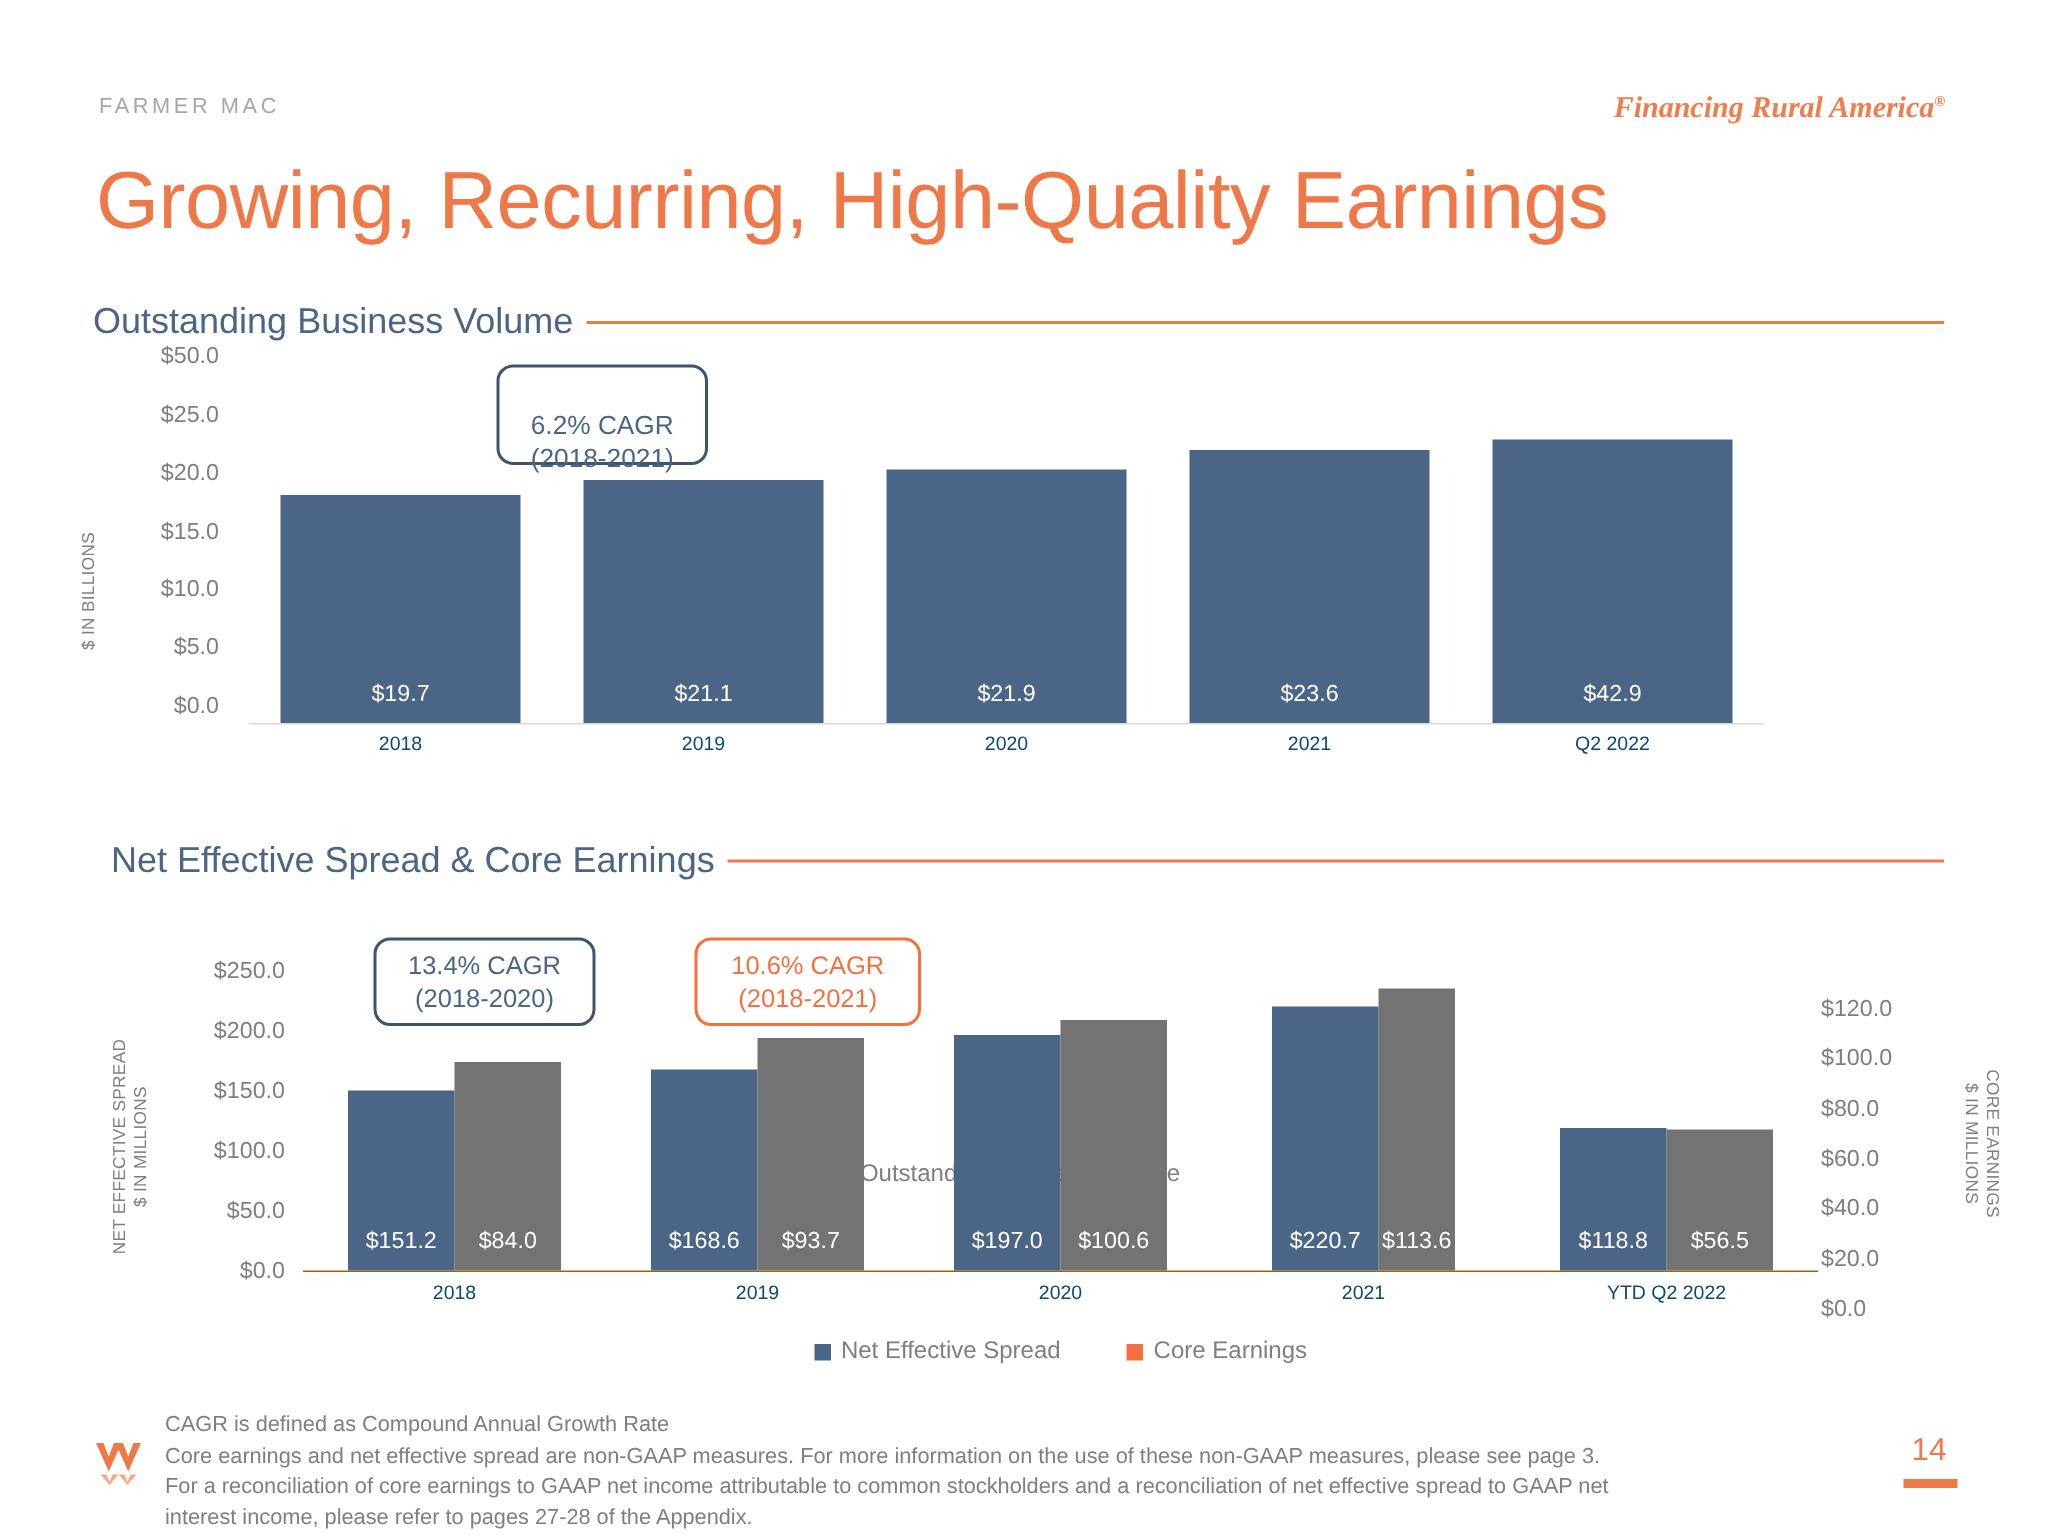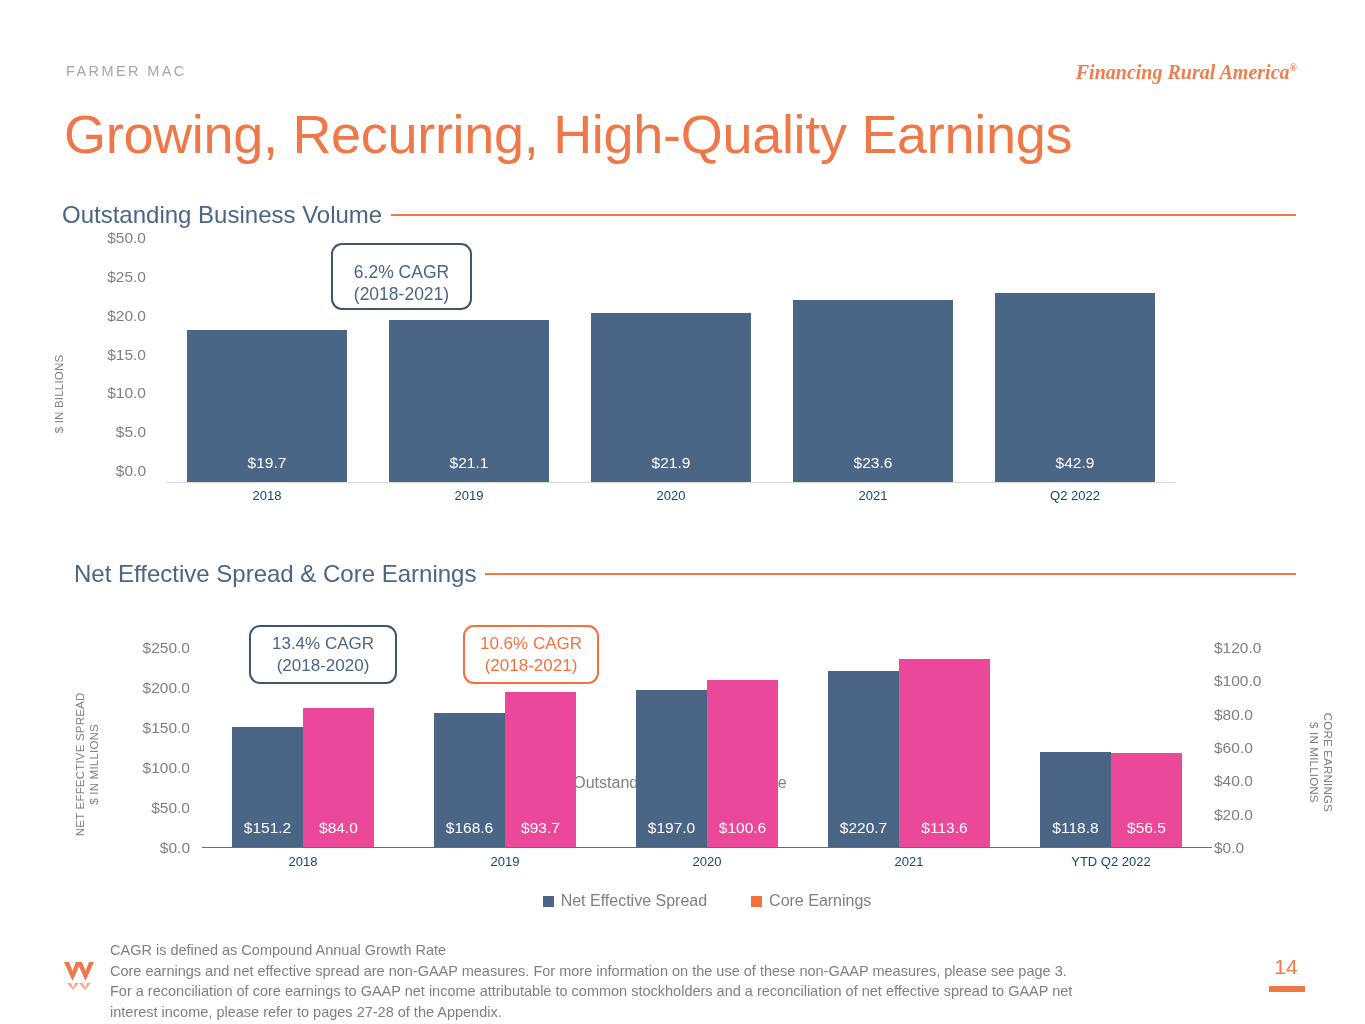--- a/index.html
+++ b/index.html
@@ -135,21 +135,21 @@
     height: 100%;
     display: flex;
     align-items: flex-end;
     justify-content: center;
     gap: 0px;
   }
   .bar {
     position: relative;
     background: #4a6586;
   }
-  .bar.orange { background: #ec4899; }
+  .bar.orange { background: #737373; }
   .bar .vlabel {
     position: absolute;
     left: 0;
     right: 0;
     bottom: 10px;
     text-align: center;
     color: #ffffff;
     font-size: 15.5px;
     white-space: nowrap;
   }
@@ -183,26 +183,26 @@
   .callout {
     position: absolute;
     box-sizing: border-box;
     border: 2.5px solid #3d5670;
     border-radius: 11px;
     background: #ffffff;
     color: #4a6586;
     font-size: 17.5px;
     line-height: 1.28;
     text-align: center;
-    padding-top: 16px;
+    padding-top: 27px;
   }
   .callout.orange { border-color: #f4713f; color: #f4713f; }
   #callout1 { left: 331px; top: 243px; width: 141px; height: 67px; }
   #callout2 { left: 249px; top: 625px; width: 148px; height: 59px; font-size: 17px; padding-top: 6px;}
-  #callout3 { left: 463px; top: 625px; width: 136px; height: 59px; font-size: 17px; padding-top: 6px;}
+  #callout3 { left: 463px; top: 625px; width: 151px; height: 59px; font-size: 17px; padding-top: 6px;}
 
   
   #chart2 {
     position: absolute;
     left: 74px;
     top: 640px;
     width: 1230px;
     height: 280px;
   }
   #c2-axis-title-left {
@@ -216,21 +216,21 @@
   #c2-axis-title-right {
     right: -66px;
     top: 108px;
     transform: rotate(90deg);
     transform-origin: center center;
     text-align: center;
     line-height: 1.25;
   }
   #c2-ylabels-left { left: 24px; top: 0; width: 92px; height: 200px; }
   #c2-ylabels-right { left: 1140px; top: 0; width: 86px; height: 200px; text-align: left;}
-  #c2-ylabels-right div { right: auto; left: 0; }
+  #c2-ylabels-right div { right: auto; left: 0; margin-top: 25px; }
   #c2-plot {
     left: 128px;
     top: 8px;
     width: 1010px;
     height: 200px;
     border-bottom: 1px solid #a16207;
   }
   #c2-xlabels { left: 128px; top: 214px; width: 1010px; }
   #c2-legend { left: 128px; top: 252px; width: 1010px; }
 
@@ -416,21 +416,21 @@
           </div>
           <div class="bar orange" style="width:71px;height:83.83%">
             <span class="vlabel">$100.6</span>
           </div>
         </div>
 
         <div class="cat">
           <div class="bar" style="width:71px;height:88.28%">
             <span class="vlabel">$220.7</span>
           </div>
-          <div class="bar orange" style="width:91px;height:94.67%">
+          <div class="bar orange" style="width:51px;height:94.67%">
             <span class="vlabel">$113.6</span>
           </div>
         </div>
 
         <div class="cat">
           <div class="bar" style="width:71px;height:47.52%">
             <span class="vlabel">$118.8</span>
           </div>
           <div class="bar orange" style="width:71px;height:47.08%">
             <span class="vlabel">$56.5</span>

